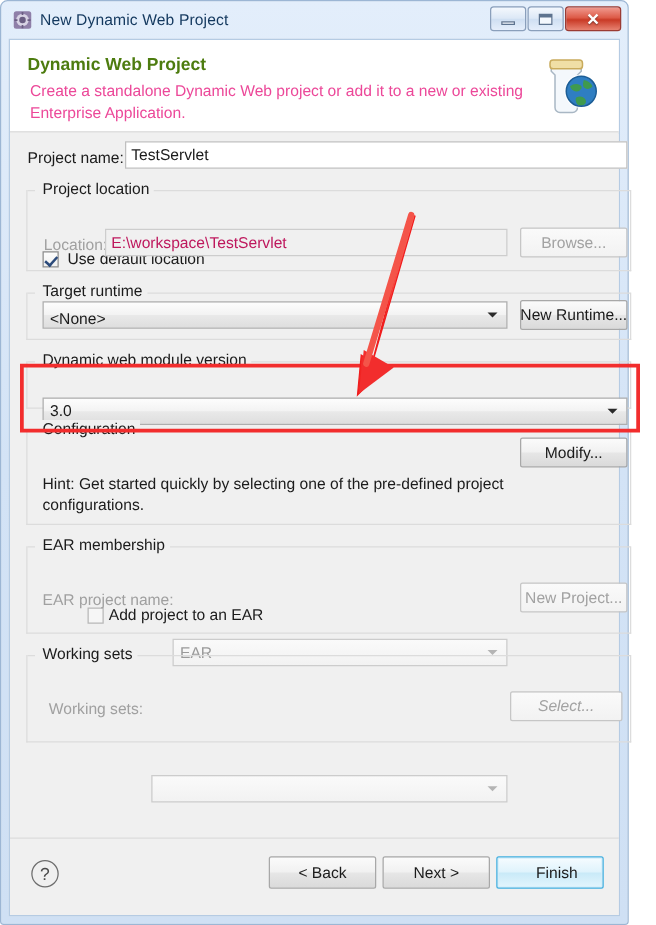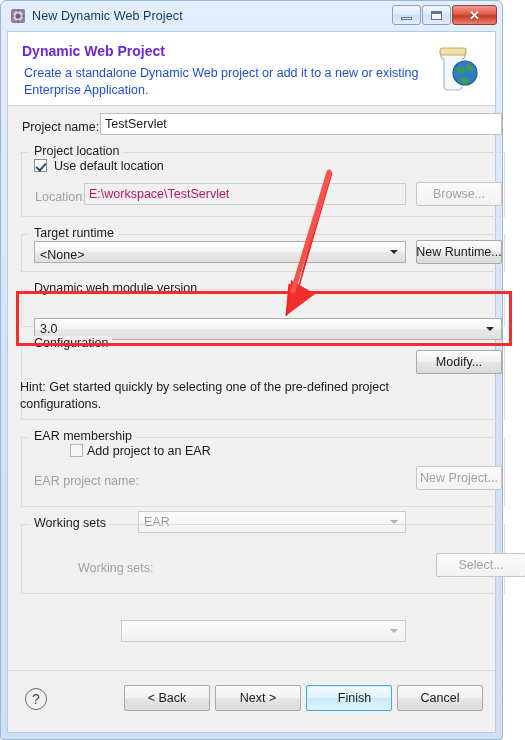--- a/index.html
+++ b/index.html
@@ -71,25 +71,25 @@
   }
 
   
   .header {
     position: absolute; left: 0; top: 0; right: 0; height: 74px;
     background: #ffffff;
     border-bottom: 1px solid #d6d6d6;
   }
   .header-title {
     position: absolute; left: 14px; top: 11px;
-    font-size: 14px; font-weight: bold; color: #6d28d9;
+    font-size: 14px; font-weight: bold; color: #4d7c0f;
   }
   .header-desc {
     position: absolute; left: 16px; top: 33px; width: 420px;
-    font-size: 12.5px; color: #1d4ed8; line-height: 17px;
+    font-size: 12.5px; color: #ec4899; line-height: 17px;
   }
   .header-icon {
     position: absolute; right: 8px; top: 4px;
     width: 62px; height: 62px;
   }
 
   
   .content {
     position: absolute; left: 0; top: 75px; right: 0; bottom: 62px;
     background: #f0f0f0;
@@ -187,21 +187,21 @@
   }
   .cb.checked::after {
     content: "";
     position: absolute; left: 3px; top: 1px;
     width: 4px; height: 8px;
     border: solid #2b4a7a;
     border-width: 0 2px 2px 0;
     transform: rotate(42deg);
   }
   .cb.off { border-color: #b6b6b6; background: #f6f6f6; }
-  .cb-row { display: flex; align-items: flex-start; gap: 7px; }
+  .cb-row { display: flex; align-items: flex-end; gap: 7px; margin-top: 41px; }
   .cb-label { font-size: 12.5px; color: #1b1b1b; white-space: nowrap; }
 
   
   .hint {
     font-size: 12.5px; color: #1b1b1b; line-height: 17px;
   }
 
   
   .footer {
     position: absolute; left: 0; right: 0; bottom: 0; height: 62px;
@@ -342,21 +342,21 @@
         <span class="combo-arrow"></span>
       </div>
 
       <div class="group" style="left:13px; top:237px; width:484px; height:76px;">
         <div class="group-line-right" style="width:406px;"></div>
         <div class="group-title">Configuration</div>
       </div>
       <div class="row btn" style="left:408px; top:243px; width:86px;">
         <span>Modify...</span>
       </div>
-      <div class="row hint" style="left:12px; top:272px; width:420px;">Hint: Get started quickly by selecting one of the pre-defined project configurations.</div>
+      <div class="row hint" style="left:26px; top:272px; width:420px;">Hint: Get started quickly by selecting one of the pre-defined project configurations.</div>
 
       <div class="group" style="left:13px; top:330px; width:484px; height:70px;">
         <div class="group-line-right" style="width:397px;"></div>
         <div class="group-title">EAR membership</div>
       </div>
       <div class="row cb-row" style="left:26px; top:337px; gap:4px;padding-left:36px;">
         <span class="cb off"></span>
         <span class="cb-label">Add project to an EAR</span>
       </div>
       <div class="row" style="left:26px; top:364px;">
@@ -367,49 +367,46 @@
         <span class="combo-arrow"></span>
       </div>
       <div class="row btn disabled" style="left:408px; top:359px; width:86px;">
         <span>New Project...</span>
       </div>
 
       <div class="group" style="left:13px; top:417px; width:484px; height:70px;">
         <div class="group-line-right" style="width:415px;"></div>
         <div class="group-title">Working sets</div>
       </div>
-      <div class="row" style="left:31px; top:451px;margin-left:39px;">
+      <div class="row" style="left:31px; top:451px;">
         <span class="field-label disabled">Working sets:</span>
       </div>
       <div class="row combo disabled" style="left:113px; top:447px; width:285px;">
         <span></span>
         <span class="combo-arrow"></span>
       </div>
-      <div class="row btn disabled" style="left:428px; top:446px; width:90px;">
+      <div class="row btn disabled" style="left:400px; top:446px; width:90px;font-style:italic;">
         <span>Select...</span>
       </div>
 
     </div>
 
     <div class="footer">
       <div class="help-icon">
         <span>?</span>
       </div>
       <div class="footer-buttons">
         <div class="btn">
           <span>&lt; Back</span>
         </div>
         <div class="btn">
           <span>Next &gt;</span>
         </div>
         <div class="btn default">
           <span>Finish</span>
-        </div>
-        <div class="btn">
-          <span>Cancel</span>
         </div>
       </div>
     </div>
 
   </div>
 
   <div class="annot-box" style="left:15px; top:290px; width:496px; height:55px;"></div>
 
   <svg class="annot-arrow">
     <defs>

